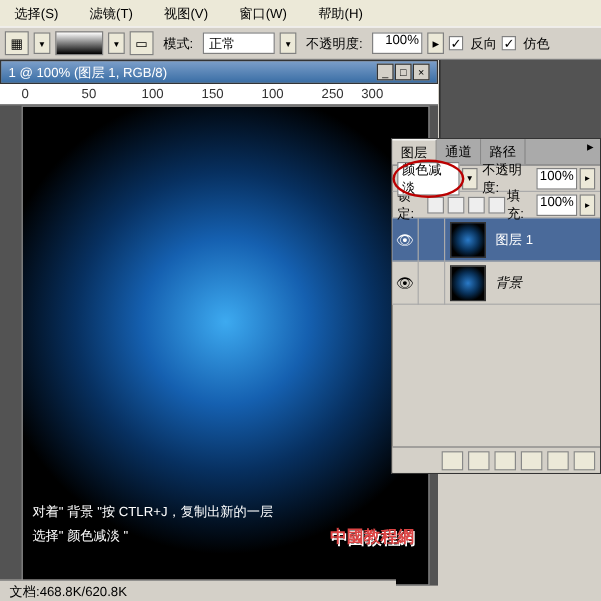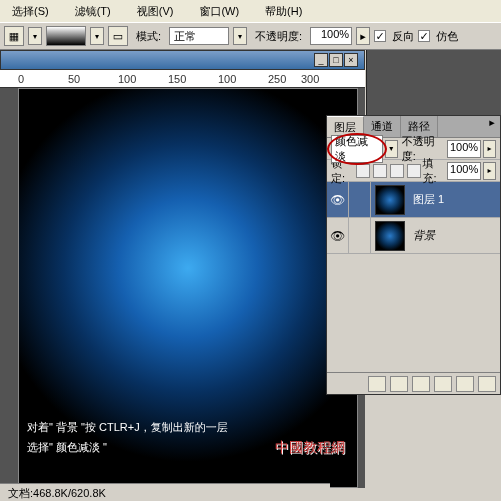--- a/index.html
+++ b/index.html
@@ -36,21 +36,21 @@
 .layers{background:#d4d0c8}
 .layer{height:36px;display:flex;align-items:center;border-bottom:1px solid #aaa}
 .layer.active{background:#4a6a9a;color:#fff}
 .eye{width:22px;height:36px;border-right:1px solid #aaa;display:flex;align-items:center;justify-content:center;font-size:12px}
 .link{width:22px;height:36px;border-right:1px solid #aaa}
 .thumb{width:30px;height:30px;margin:0 4px;border:1px solid #333;background:radial-gradient(circle,#2a7ac8 0%,#083058 45%,#000 75%)}
 .lname{padding:0 4px}
 .panel-bottom{position:absolute;bottom:0;left:0;right:0;height:22px;background:#d4d0c8;border-top:1px solid #808080;display:flex;align-items:center;justify-content:flex-end;padding:0 4px;gap:4px}
 .panel-bottom i{width:18px;height:16px;border:1px solid #888;background:#ece9d8;display:block}
 .watermark{position:absolute;bottom:6px;right:6px;color:rgba(255,255,255,.5);font-size:11px;text-align:right;line-height:14px}
-.cnlogo{position:absolute;bottom:30px;right:12px;color:#d44;font-size:14px;font-weight:normal;text-shadow:1px 1px #fff}
+.cnlogo{position:absolute;bottom:30px;right:12px;color:#d44;font-size:14px;font-weight:bold;text-shadow:1px 1px #fff}
 </style>
 </head>
 <body>
 
 <div class="menubar">
   <span><span>选择(S)</span></span>
   <span><span>滤镜(T)</span></span>
   <span><span>视图(V)</span></span>
   <span><span>窗口(W)</span></span>
   <span><span>帮助(H)</span></span>
@@ -78,20 +78,21 @@
       <span>✓</span>
     </span>
   <span>反向</span>
   <span class="cb">
       <span>✓</span>
     </span>
   <span>仿色</span>
 </div>
 
 <div class="doc-title">
+  <span>1 @ 100% (图层 1, RGB/8)</span>
   <div class="winbtns">
     <div class="winbtn">_</div>
     <div class="winbtn">□</div>
     <div class="winbtn">×</div>
   </div>
 </div>
 
 <div class="canvas-area">
   <div class="ruler-h">
     <span style="left:18px">0</span>

